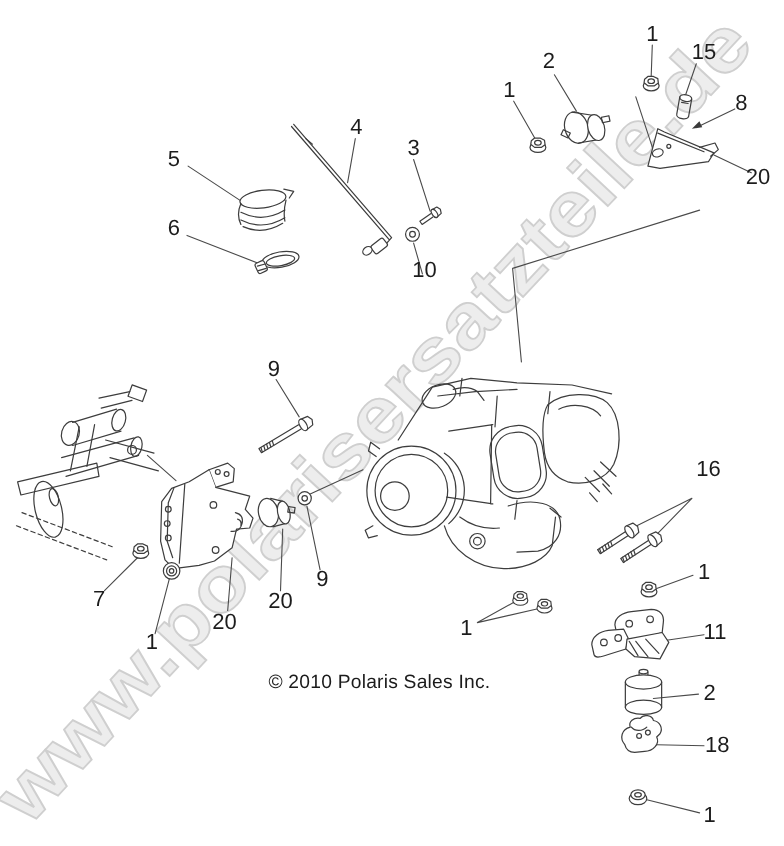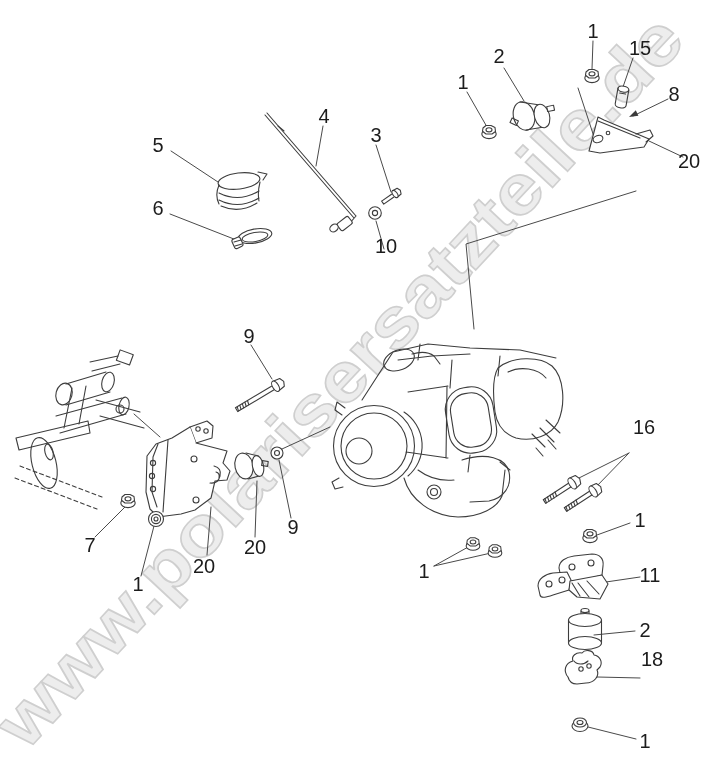--- a/index.html
+++ b/index.html
@@ -254,16 +254,17 @@
   <div class="callout" style="left:90px;top:545px">7</div>
   <div class="callout" style="left:138px;top:584px">1</div>
   <div class="callout" style="left:204px;top:566px">20</div>
   <div class="callout" style="left:255px;top:547px">20</div>
   <div class="callout" style="left:293px;top:527px">9</div>
   <div class="callout" style="left:644px;top:427px">16</div>
   <div class="callout" style="left:640px;top:520px">1</div>
   <div class="callout" style="left:650px;top:575px">11</div>
   <div class="callout" style="left:424px;top:571px">1</div>
   <div class="callout" style="left:645px;top:630px">2</div>
-  <div class="callout" style="left:652px;top:659px">18</div>
+  <div class="callout" style="left:652px;top:678px">18</div>
   <div class="callout" style="left:645px;top:741px">1</div>
 
+  <div class="copyright">© 2010 Polaris Sales Inc.</div>
 </div>
 
 </body></html>

